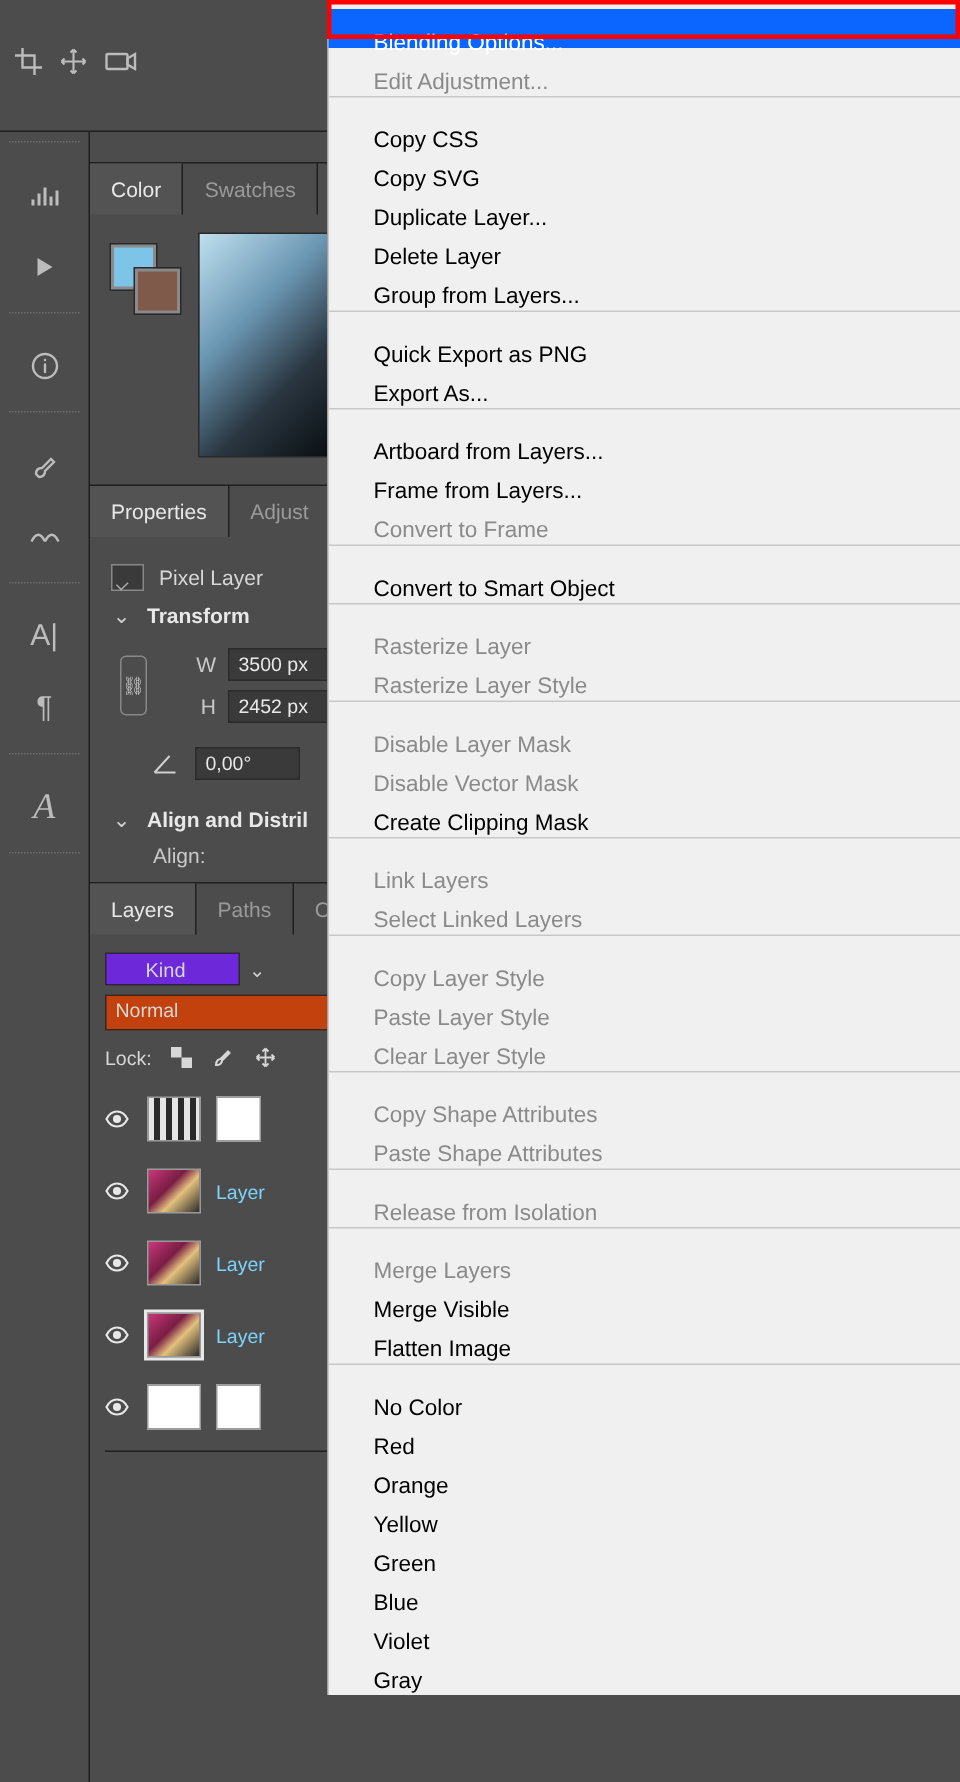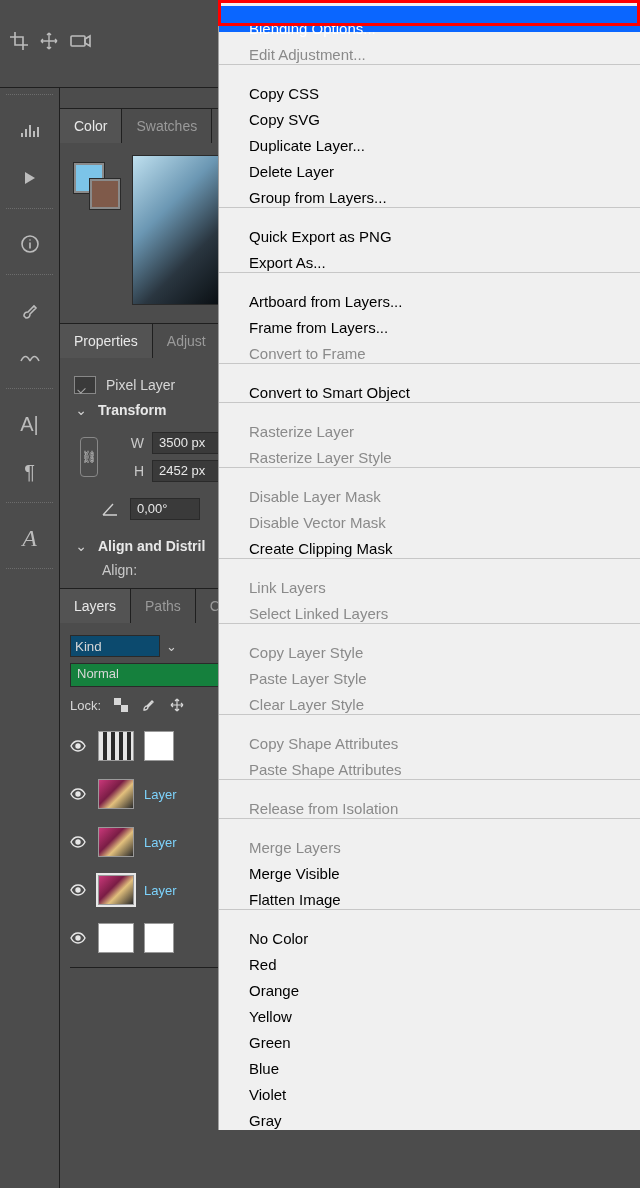--- a/index.html
+++ b/index.html
@@ -38,24 +38,24 @@
 .dimlabel{width:18px;text-align:right;color:#c9c9c9}
 .dimval{height:22px;width:70px;background:#3a3a3a;border:1px solid #2a2a2a;color:#e8e8e8;padding:2px 6px;font-size:13px}
 .link{width:18px;height:40px;border:1px solid #888;border-radius:4px;display:flex;align-items:center;justify-content:center;color:#cfcfcf;font-size:12px}
 .anglerow{display:flex;align-items:center;gap:10px;margin:10px 0 6px 28px}
 .angleicon{width:18px;display:inline-block}
 .alignhdr{margin-top:18px}
 .alignlabel{margin-left:28px;color:#c9c9c9;margin-top:6px}
 
 .layersbody{padding:6px 10px;color:#d7d7d7;font-size:13px}
 .kindrow{display:flex;align-items:center;gap:6px;margin:6px 0}
-.search{background:#0c4a6e;border:1px solid #2a2a2a;color:#d7d7d7;height:22px;width:90px;padding:0 4px 0 4px;position:relative}
+.search{background:#6d28d9;border:1px solid #2a2a2a;color:#d7d7d7;height:22px;width:90px;padding:0 4px 0 26px;position:relative}
 .searchwrap{position:relative}
 .searchwrap:before{content:"";position:absolute;left:4px;top:4px;width:10px;height:10px;border:1px solid #aaa;border-radius:50%}
-.modebox{width:165px;height:24px;background:#15803d;border:1px solid #2a2a2a;color:#d7d7d7;padding:2px 6px}
+.modebox{width:165px;height:24px;background:#c2410c;border:1px solid #2a2a2a;color:#d7d7d7;padding:2px 6px}
 .lockrow{display:flex;align-items:center;gap:12px;margin:10px 0}
 .lockicon{width:16px;height:16px;color:#d7d7d7;display:inline-flex;align-items:center;justify-content:center}
 .lyr{display:flex;align-items:center;gap:10px;height:46px;margin:2px 0}
 .eye{width:18px;text-align:center;color:#e8e8e8}
 .thumb{width:36px;height:30px;background:#444;border:1px solid #9a9a9a;position:relative}
 .thumb.photo{background:linear-gradient(135deg,#c9387a 0%,#7a1d45 40%,#e2c07d 60%,#2a2a2a 100%)}
 .thumb.white{background:#fff}
 .thumb.ruler{background:repeating-linear-gradient(90deg,#e5e5e5 0 4px,#2a2a2a 4px 8px)}
 .mask{width:30px;height:30px;background:#ffffff;border:1px solid #9a9a9a}
 .lname{color:#7dd3fc}

